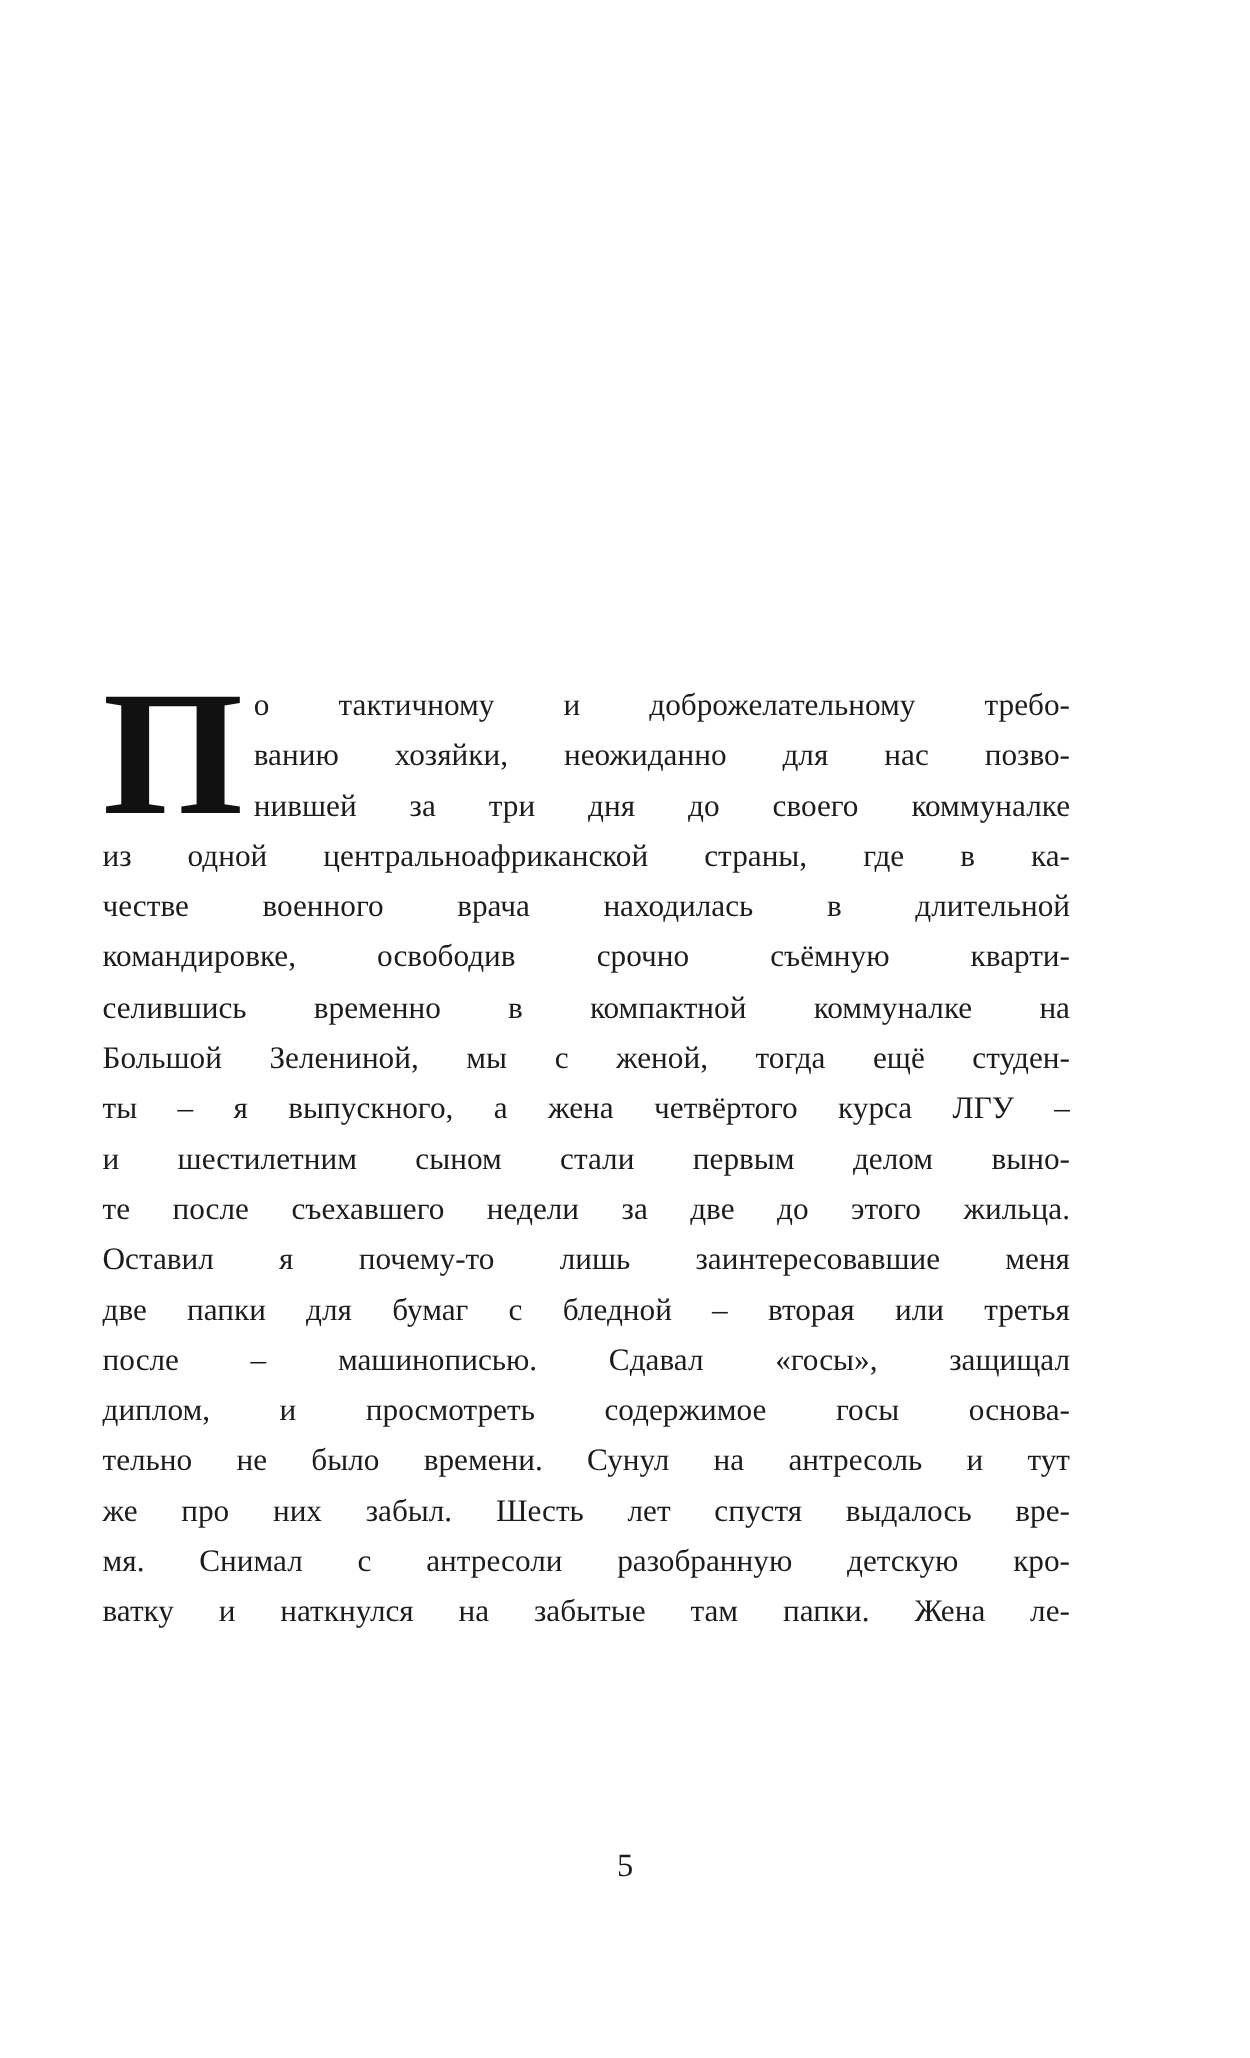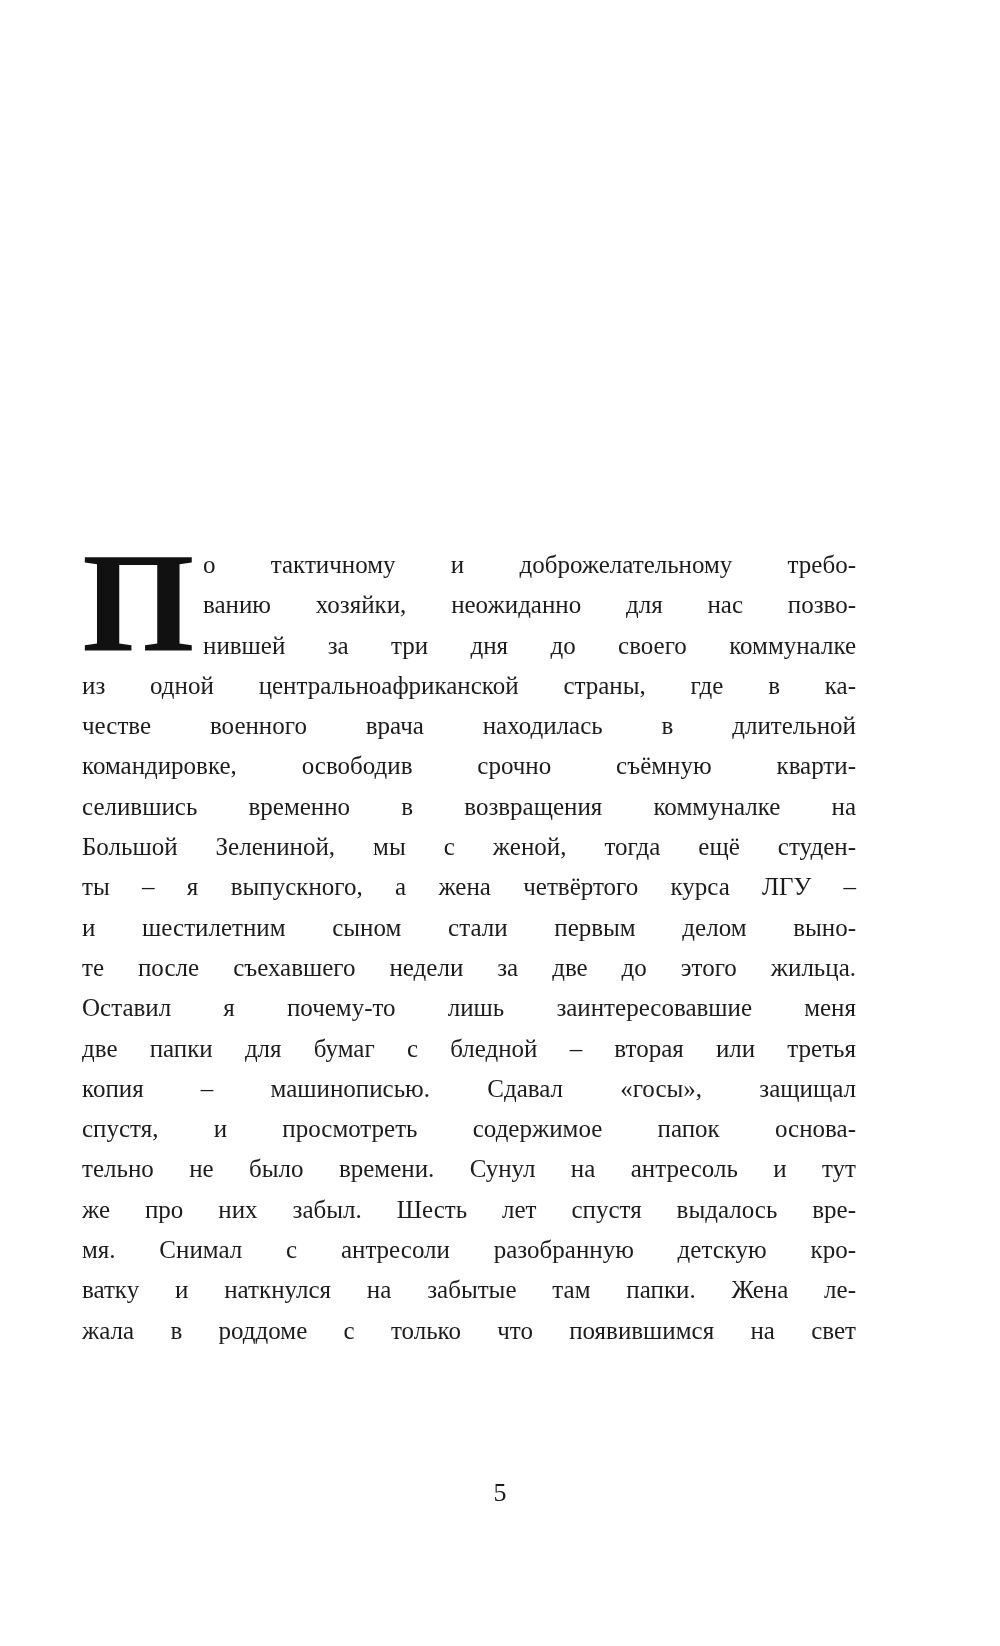--- a/index.html
+++ b/index.html
@@ -84,30 +84,29 @@
 <div class="page">
   <div class="text-block">
     <div class="dropcap">П</div>
 
     <div class="line indent"><span>о тактичному и доброжелательному требо-</span></div>
     <div class="line indent"><span>ванию хозяйки, неожиданно для нас позво-</span></div>
     <div class="line indent"><span>нившей за три дня до своего коммуналке</span></div>
     <div class="line"><span>из одной центральноафриканской страны, где в ка-</span></div>
     <div class="line"><span>честве военного врача находилась в длительной</span></div>
     <div class="line"><span>командировке, освободив срочно съёмную кварти-</span></div>
-    <div class="line"><span>селившись временно в возвращения коммуналке на</span></div>
+    <div class="line"><span>селившись временно в компактной коммуналке на</span></div>
     <div class="line"><span>Большой Зелениной, мы с женой, тогда ещё студен-</span></div>
     <div class="line"><span>ты – я выпускного, а жена четвёртого курса ЛГУ –</span></div>
     <div class="line"><span>и шестилетним сыном стали первым делом выно-</span></div>
     <div class="line"><span>те после съехавшего недели за две до этого жильца.</span></div>
     <div class="line"><span>Оставил я почему-то лишь заинтересовавшие меня</span></div>
     <div class="line"><span>две папки для бумаг с бледной – вторая или третья</span></div>
-    <div class="line"><span>копия – машинописью. Сдавал «госы», защищал</span></div>
-    <div class="line"><span>спустя, и просмотреть содержимое папок основа-</span></div>
+    <div class="line"><span>после – машинописью. Сдавал «госы», защищал</span></div>
+    <div class="line"><span>диплом, и просмотреть содержимое госы основа-</span></div>
     <div class="line"><span>тельно не было времени. Сунул на антресоль и тут</span></div>
     <div class="line"><span>же про них забыл. Шесть лет спустя выдалось вре-</span></div>
     <div class="line"><span>мя. Снимал с антресоли разобранную детскую кро-</span></div>
     <div class="line"><span>ватку и наткнулся на забытые там папки. Жена ле-</span></div>
-    <div class="line last"><span>жала в роддоме с только что появившимся на свет</span></div>
   </div>
 
   <div class="page-number">5</div>
 </div>
 
 </body></html>

